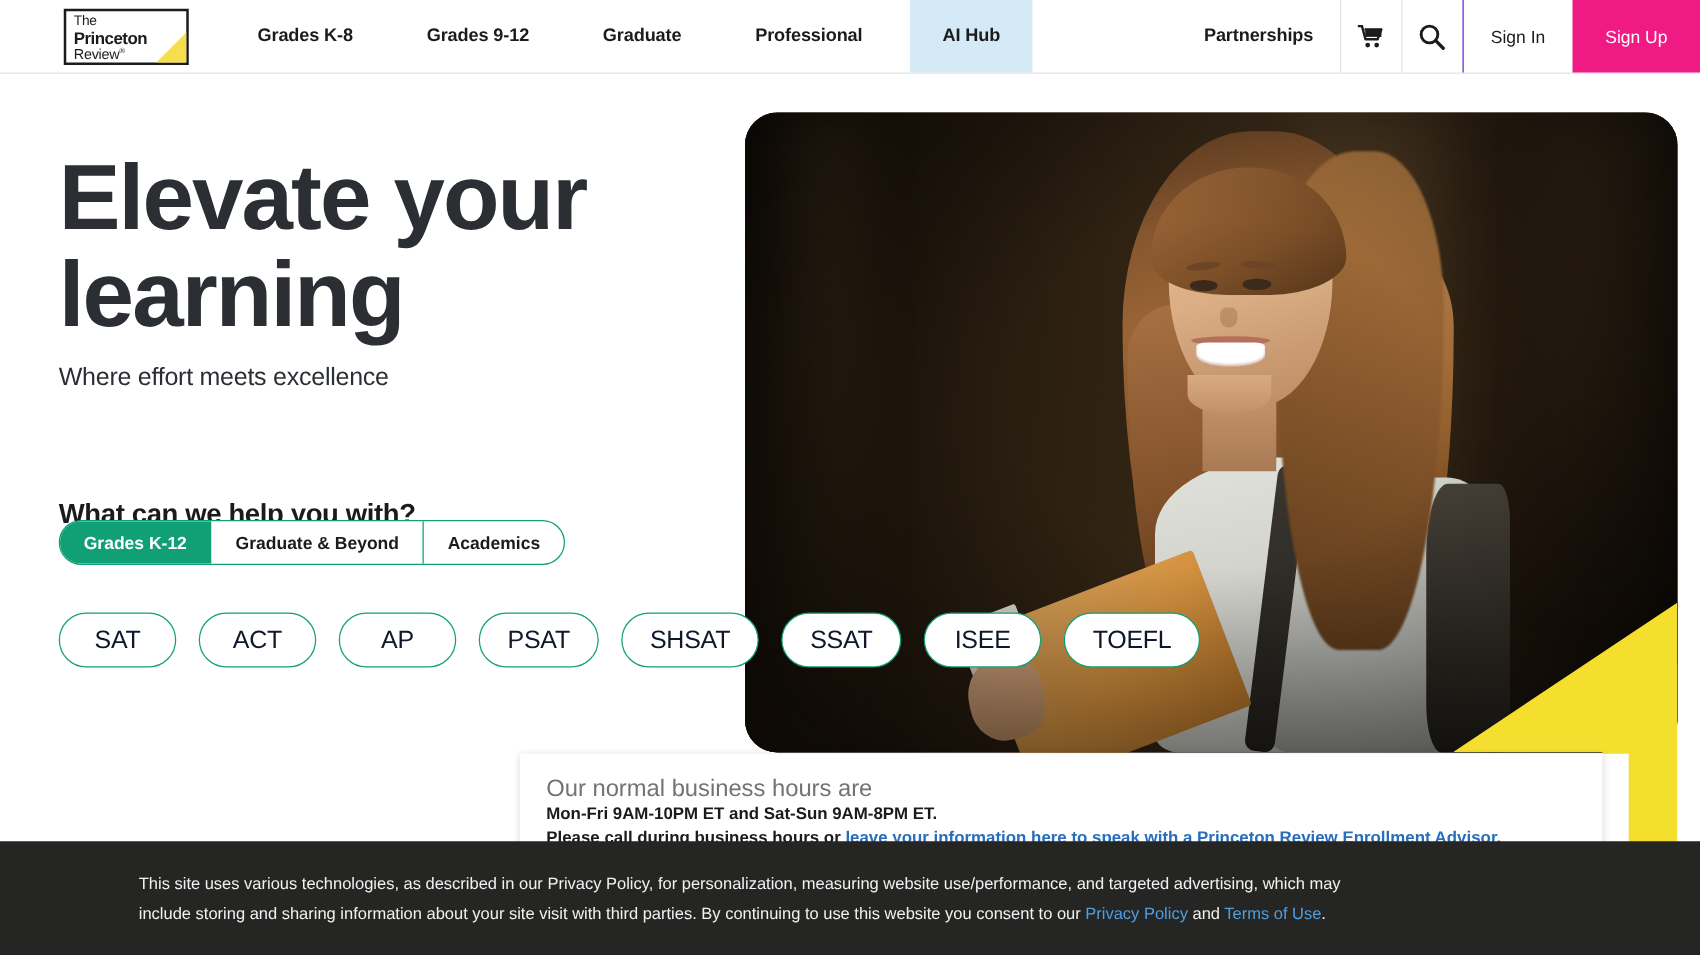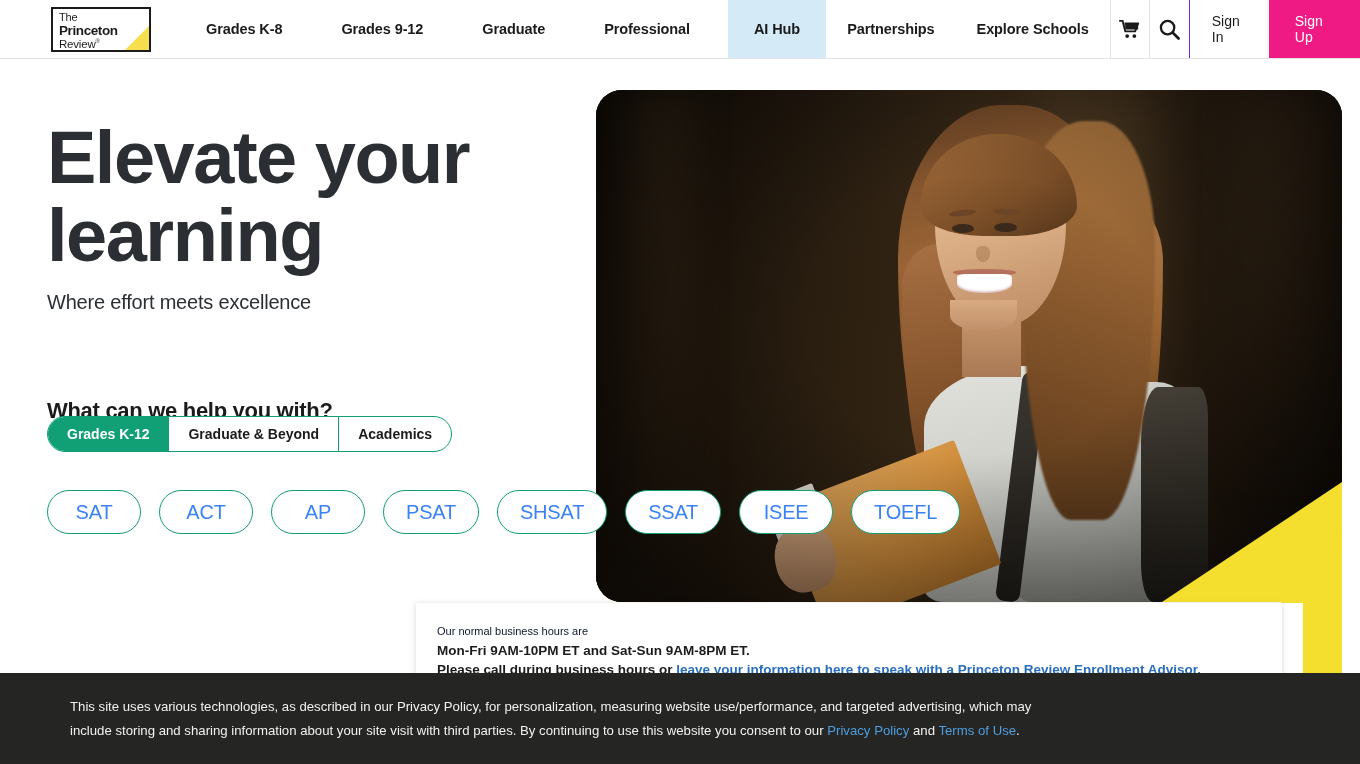--- a/index.html
+++ b/index.html
@@ -102,21 +102,21 @@
 
   
   .pills {
     position:absolute; left:47px; top:490px;
     display:flex; gap:18px; z-index:20;
   }
   .pill {
     display:flex; align-items:center; justify-content:center;
     height:44px; padding:0 22px; min-width:94px;
     border:1.6px solid #11a075; border-radius:24px;
-    background:#ffffff; color:#3b82f6;
+    background:#ffffff; color:#0f172a;
     font-size:20px; letter-spacing:-0.2px; cursor:pointer;
   }
 
   
   .hero-img {
     position:absolute; left:596px; top:90px;
     width:746px; height:512px;
     border-radius:26px;
     overflow:hidden;
     background:#2a2016;
@@ -247,21 +247,21 @@
   }
 
   
   .hours-popup {
     position:absolute; left:416px; top:603px;
     width:866px; height:76px;
     background:#ffffff; z-index:30;
     box-shadow:0 1px 6px rgba(0,0,0,0.16);
     padding:19px 0 0 21px;
   }
-  .hours-l1 { font-size:11px; color:#0f172a; line-height:19px; }
+  .hours-l1 { font-size:19px; color:#737373; line-height:19px; }
   .hours-l2 { font-size:13.5px; color:#1b1b1b; font-weight:bold; line-height:19px; }
   .hours-l3 { font-size:13.5px; color:#1b1b1b; line-height:19px; font-weight:bold; }
   .hours-l3 a { color:#2a6ebb; font-weight:bold; text-decoration:none; }
 
   
   .bottom-sec {
     position:absolute; left:0; top:675px; width:1360px; height:89px;
     background:#23201c; z-index:1;
   }
   .bottom-head {
@@ -270,21 +270,21 @@
     color:#2b2924; letter-spacing:-0.3px;
   }
 
   
   .cookie {
     position:absolute; left:0; top:673px; width:1360px; height:91px;
     background:#252523; z-index:60;
     display:flex; align-items:center;
   }
   .cookie-text {
-    margin-left:70px; width:990px;
+    margin-left:111px; width:990px;
     font-size:13.2px; line-height:24px; color:#f1f1f1;
   }
   .cookie-text a { color:#4e9ee0; text-decoration:none; }
   .cookie-btn {
     position:absolute; left:1155px; top:691px;
     width:200px; height:45px;
     border-radius:23px; background:#ffffff;
     display:flex; align-items:center; justify-content:center;
     font-size:14px; font-weight:bold; color:#1b1b1b;
     cursor:pointer;
@@ -307,21 +307,20 @@
   <nav class="nav-main">
     <div class="nav-item">Grades K-8</div>
     <div class="nav-item">Grades 9-12</div>
     <div class="nav-item">Graduate</div>
     <div class="nav-item">Professional</div>
     <div class="nav-item ai">AI Hub</div>
   </nav>
 
   <div class="nav-right">
     <div class="nav-item">Partnerships</div>
-    <div class="nav-item">Explore Schools</div>
 
     <div class="icon-btn first">
       <svg width="21" height="19" viewBox="0 0 24 22">
         <path d="M0 1h4l3.2 12.2h11.3L22 4H6.4" fill="none" stroke="#1b1b1b" stroke-width="2.2" stroke-linejoin="round"></path>
         <rect x="7" y="3.6" width="15" height="7.4" fill="#1b1b1b"></rect>
         <circle cx="9.3" cy="18.6" r="2.2" fill="#1b1b1b"></circle>
         <circle cx="17.6" cy="18.6" r="2.2" fill="#1b1b1b"></circle>
       </svg>
     </div>
 

